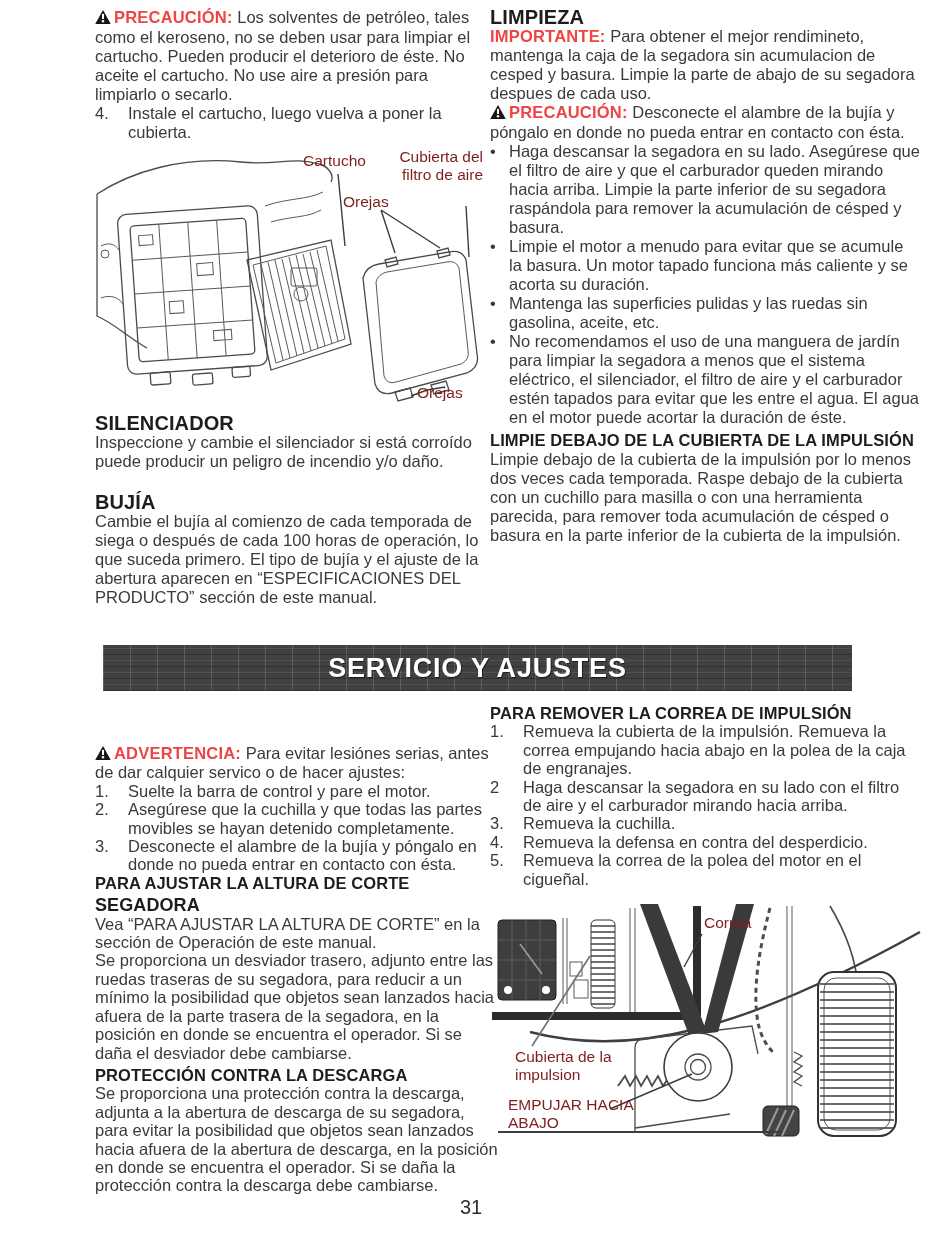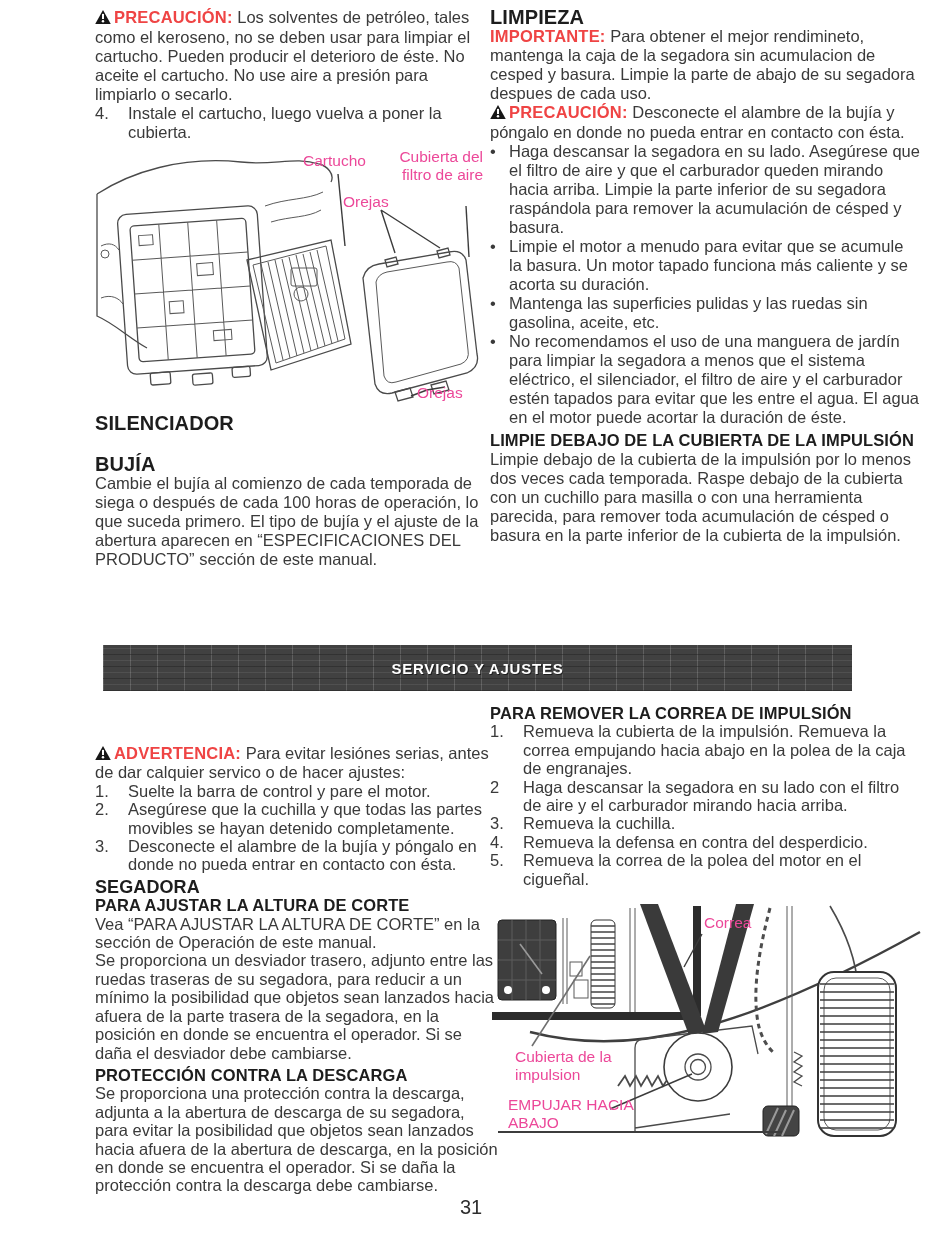--- a/index.html
+++ b/index.html
@@ -24,38 +24,38 @@
   .li .num{flex:0 0 33px;}
   .li .bullet{flex:0 0 19px;}
   .li .txt{flex:1;}
 
   .warn{display:inline-block;vertical-align:-1px;margin-right:3px;}
 
   
   .fig{position:relative;}
   .fig svg{position:absolute;left:0;top:0;}
   .flabel{
-    position:absolute;font-size:15.5px;line-height:17.5px;color:#ec4899;
+    position:absolute;font-size:15.5px;line-height:17.5px;color:#7f1d1d;
     white-space:normal;
   }
   #fig1{width:385px;height:260px;margin:6px 0 2px 0;}
   #fig2{width:432px;height:240px;margin-top:16px;}
 
   
   #banner{
     position:absolute;left:103px;top:645px;width:749px;height:46px;
     background-color:#414141;
     background-image:
       repeating-linear-gradient(0deg, rgba(0,0,0,.38) 0 1px, transparent 1px 12px),
       repeating-linear-gradient(90deg, rgba(255,255,255,.16) 0 1px, transparent 1px 27px),
       repeating-linear-gradient(0deg, rgba(255,255,255,.08) 0 1px, transparent 1px 6px);
     display:flex;align-items:center;justify-content:center;
   }
   #banner .title{
-    color:#ffffff;font-weight:700;font-size:15px;letter-spacing:.8px;
+    color:#ffffff;font-weight:700;font-size:27px;letter-spacing:.8px;
     text-shadow:1px 1px 0 rgba(0,0,0,.55);
   }
 
   #page-number{
     position:absolute;left:460px;top:1196px;font-size:20px;color:#2e2e2e;
   }
 
   #col-lt{left:95px;top:8px;width:385px;}
   #col-rt{left:490px;top:8px;width:430px;}
   #col-lb{left:95px;top:704px;width:404px;margin-top:40px;}
@@ -122,20 +122,21 @@
         <path class="leader" d="M286,62 L300,105 M286,62 L345,100"></path>
         <path class="leader" d="M332,242 L316,248 M332,242 L350,239"></path>
       </svg>
       <span class="flabel" style="left:208px;top:4px;">Cartucho</span>
       <span class="flabel" style="left:300px;top:0;width:88px;text-align:right;">Cubierta del filtro de aire</span>
       <span class="flabel" style="left:248px;top:45px;">Orejas</span>
       <span class="flabel" style="left:322px;top:236px;">Orejas</span>
     </div>
 
     <div class="h h1 mt6">SILENCIADOR</div>
+    <p>Inspeccione y cambie el silenciador si está corroído puede producir un peligro de incendio y/o daño.</p>
     <div class="h h1 mt22">BUJÍA</div>
     <p>Cambie el bujía al comienzo de cada temporada de siega o después de cada 100 horas de operación, lo que suceda primero. El tipo de bujía y el ajuste de la abertura aparecen en “ESPECIFICACIONES DEL PRODUCTO” sección de este manual.</p>
   </section>
 
   <section class="col col-top" id="col-rt">
     <div class="h h1">LIMPIEZA</div>
     <p><b class="inline-h">IMPORTANTE:</b>
       <span>Para obtener el mejor rendimineto, mantenga la caja de la segadora sin acumulacion de cesped y basura. Limpie la parte de abajo de su segadora despues de cada uso.</span></p>
     <p>
       <span class="warn"><svg width="16" height="14" viewBox="0 0 20 18">
@@ -183,22 +184,22 @@
       <span class="txt">Suelte la barra de control y pare el motor.</span>
     </div>
     <div class="li">
       <span class="num">2.</span>
       <span class="txt">Asegúrese que la cuchilla y que todas las partes movibles se hayan detenido completamente.</span>
     </div>
     <div class="li">
       <span class="num">3.</span>
       <span class="txt">Desconecte el alambre de la bujía y póngalo en donde no pueda entrar en contacto con ésta.</span>
     </div>
+    <div class="h h2">PARA AJUSTAR LA ALTURA DE CORTE</div>
     <div class="h h1 mt4" style="font-size:18px;">SEGADORA</div>
-    <div class="h h2">PARA AJUSTAR LA ALTURA DE CORTE</div>
     <p>Vea “PARA AJUSTAR LA ALTURA DE CORTE” en la sección de Operación de este manual.</p>
     <p>Se proporciona un desviador trasero, adjunto entre las ruedas traseras de su segadora, para reducir a un mínimo la posibilidad que objetos sean lanzados hacia afuera de la parte trasera de la segadora, en la posición en donde se encuentra el operador. Si se daña el desviador debe cambiarse.</p>
     <div class="h h2 mt4">PROTECCIÓN CONTRA LA DESCARGA</div>
     <p>Se proporciona una protección contra la descarga, adjunta a la abertura de descarga de su segadora, para evitar la posibilidad que objetos sean lanzados hacia afuera de la abertura de descarga, en la posición en donde se encuentra el operador. Si se daña la protección contra la descarga debe cambiarse.</p>
   </section>
 
   <section class="col col-bot" id="col-rb">
     <div class="h h2">PARA REMOVER LA CORREA DE IMPULSIÓN</div>
     <div class="li">
       <span class="num">1.</span>

